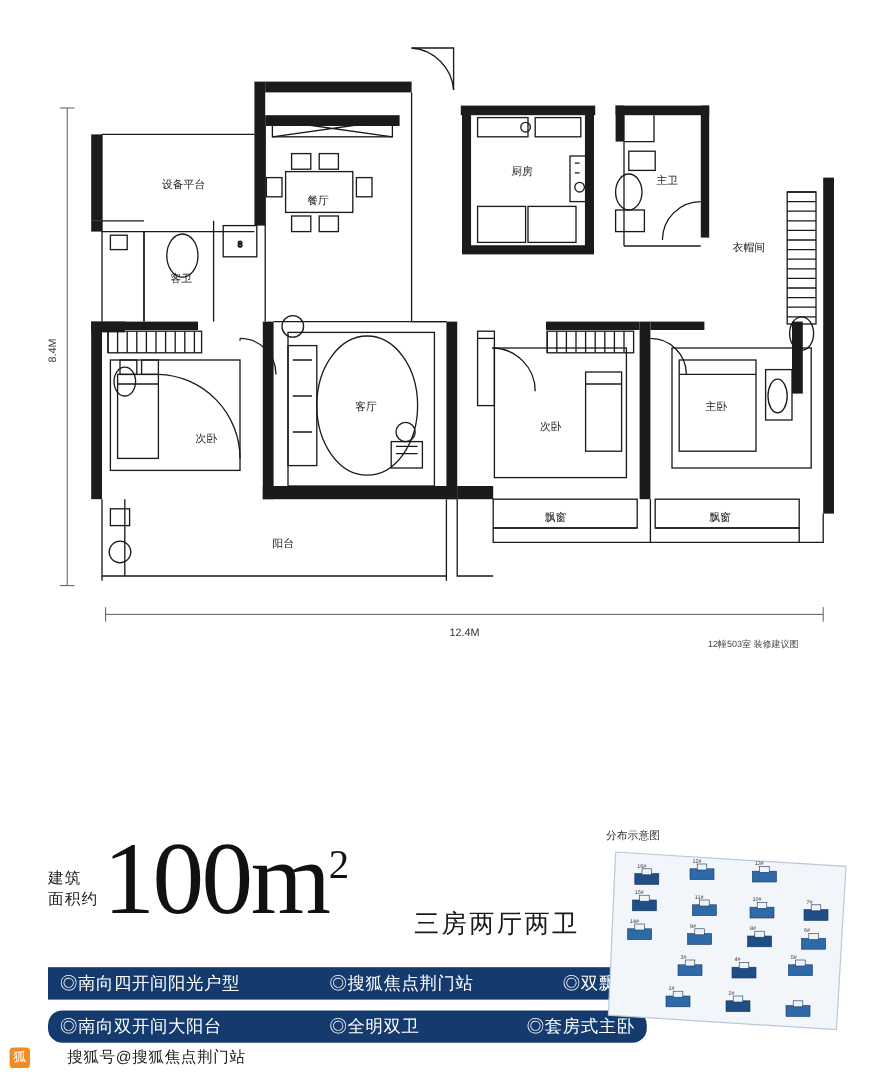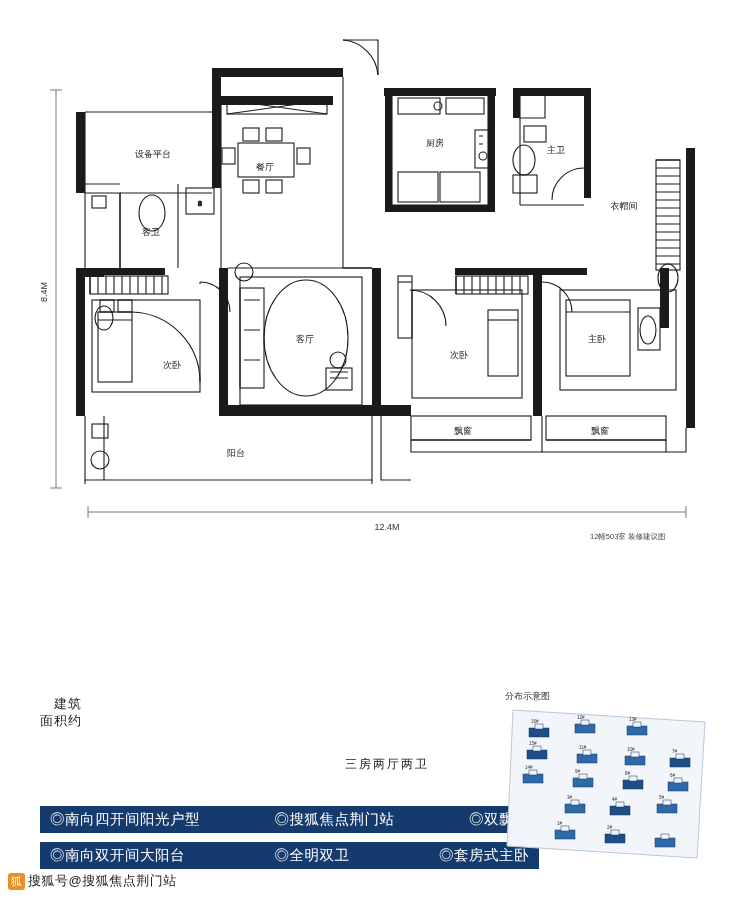--- a/index.html
+++ b/index.html
@@ -60,38 +60,38 @@
   }
   #area-prefix {
     font-size: 13px;
     line-height: 17px;
     color: #222;
     letter-spacing: 1px;
     margin-bottom: 12px;
     margin-right: 4px;
     font-family: "Liberation Serif", serif;
   }
-  #area-prefix div { white-space: nowrap; text-align: right; }
+  #area-prefix div { white-space: nowrap; }
   #area-number {
     font-family: "Liberation Serif", serif;
     font-size: 86px;
     line-height: 74px;
     letter-spacing: -2px;
     color: #111;
   }
   #area-number sup {
     font-size: 34px;
     line-height: 0;
     vertical-align: super;
   }
   #layout-type {
     position: absolute;
     left: 345px;
     top: 96px;
-    font-size: 12px;
+    font-size: 21px;
     letter-spacing: 2px;
     color: #1a1a1a;
     font-family: "Liberation Serif", serif;
   }
 
   .feature-bar {
     position: absolute;
     left: 40px;
     width: 499px;
     height: 27px;
@@ -100,21 +100,21 @@
     display: flex;
     align-items: center;
     justify-content: space-between;
     padding: 0 10px;
     box-sizing: border-box;
     font-size: 14.5px;
     letter-spacing: 0.5px;
     font-family: "Liberation Serif", serif;
   }
   #feature-bar-1 { top: 146px; }
-  #feature-bar-2 { top: 182px; }
+  #feature-bar-2 { top: 182px; border-radius: 12px; }
   .feature-item { white-space: nowrap; }
 
   
   #dist-block {
     position: absolute;
     left: 505px;
     top: 30px;
     width: 205px;
     height: 180px;
   }
@@ -139,21 +139,21 @@
     width: 17px; height: 17px;
     background: #f08c24;
     border-radius: 3px;
     color: #fff;
     font-size: 11px;
     line-height: 17px;
     text-align: center;
     margin-right: 3px;
     font-family: "Liberation Sans", sans-serif;
   }
-  #footer-text { letter-spacing: 0.5px; }
+  #footer-text { letter-spacing: 0.5px; margin-left: 28px; }
 </style>
 </head>
 <body>
 
 <div id="floorplan">
 <svg width="740" height="570" viewBox="0 0 740 570" xmlns="http://www.w3.org/2000/svg">
   <rect x="0" y="0" width="740" height="570" fill="#ffffff"></rect>
 
   <g stroke="#1a1a1a" fill="none">
 
@@ -341,20 +341,21 @@
 </svg>
 </div>
 
 <div id="info">
 
   <div id="area-block">
     <div id="area-prefix">
       <div>建筑</div>
       <div>面积约</div>
     </div>
+    <div id="area-number"><span>100</span><span>m</span><sup>2</sup></div>
   </div>
 
   <div id="layout-type">三房两厅两卫</div>
 
   <div class="feature-bar" id="feature-bar-1">
     <span class="feature-item">◎南向四开间阳光户型</span>
     <span class="feature-item">◎搜狐焦点荆门站</span>
     <span class="feature-item">◎双飘窗</span>
   </div>
 

